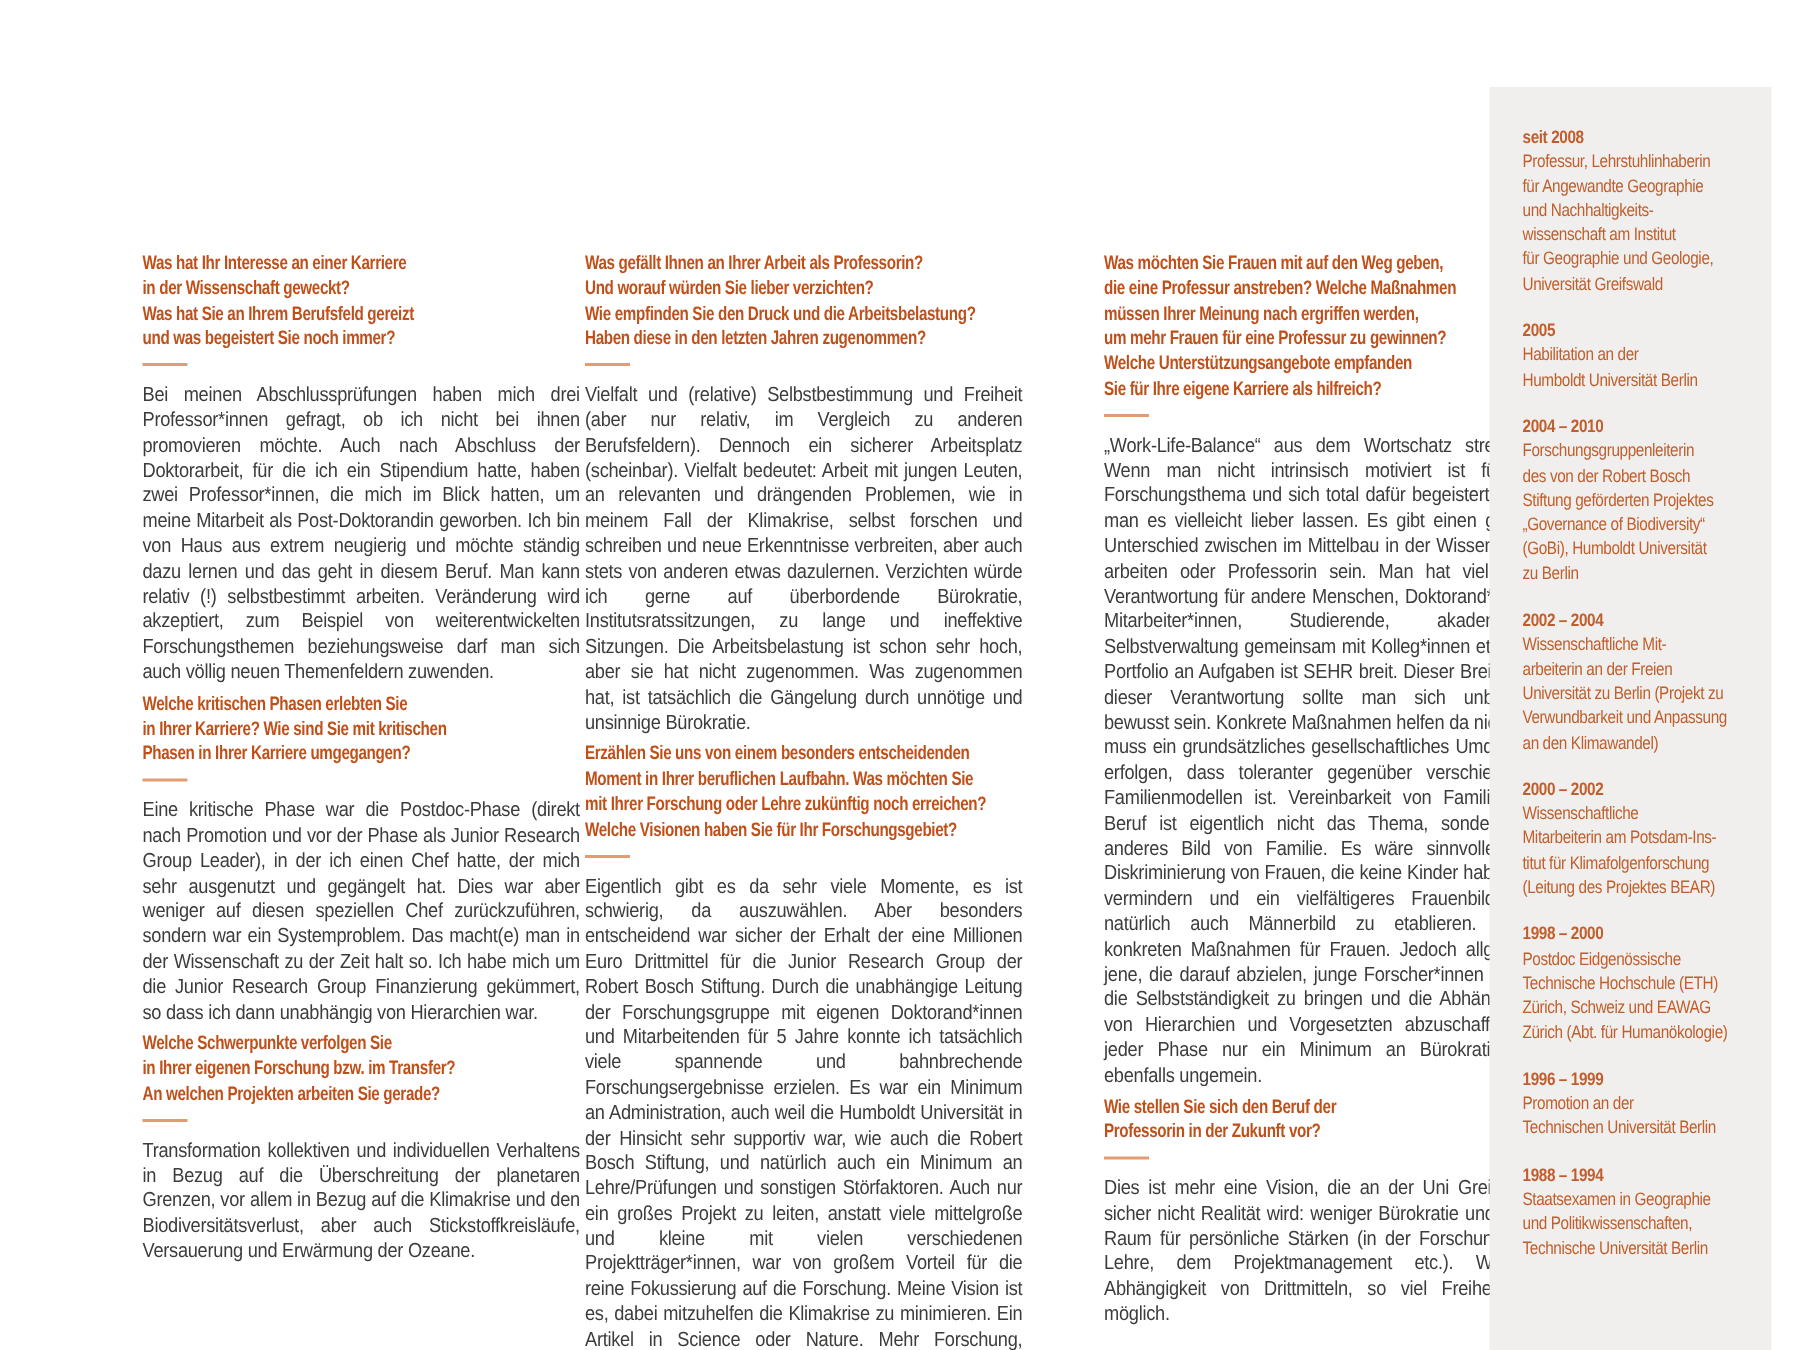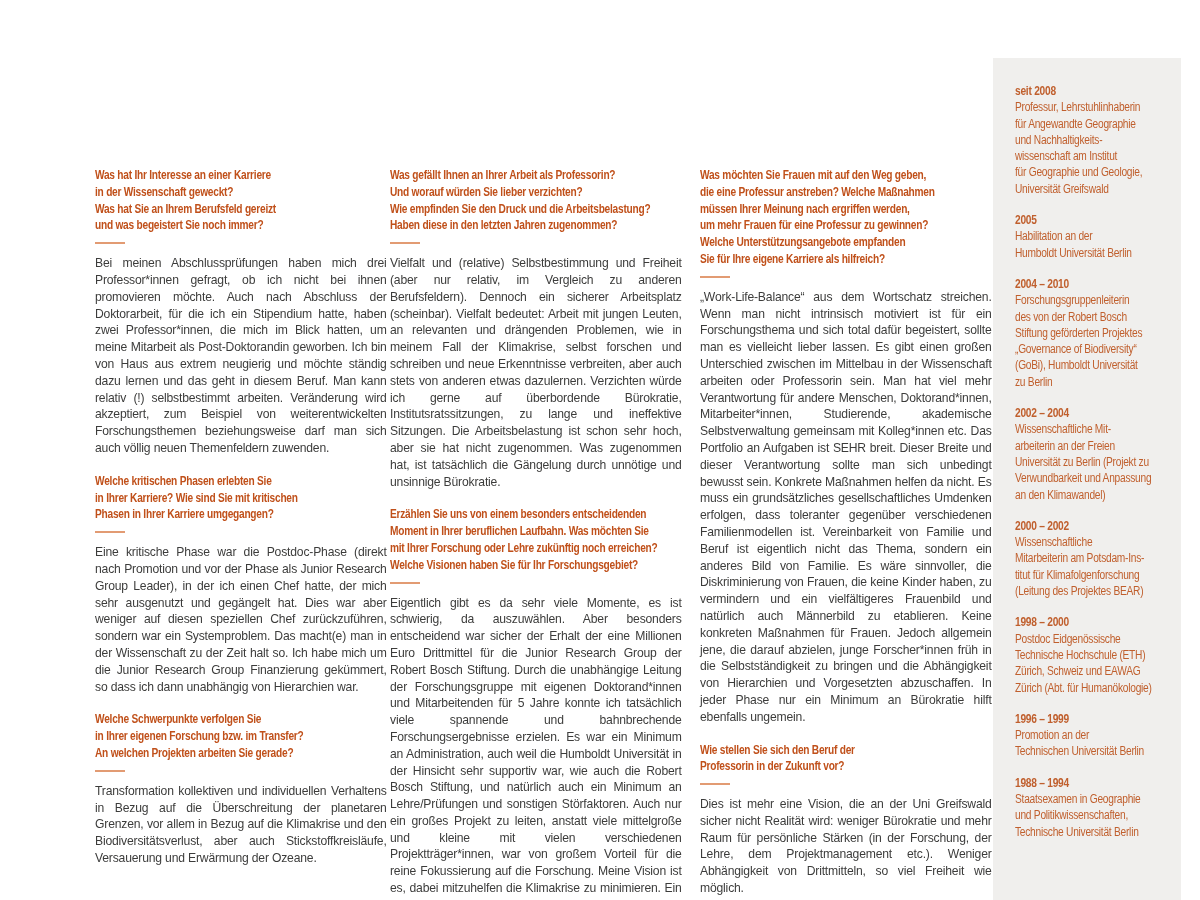--- a/index.html
+++ b/index.html
@@ -16,23 +16,23 @@
     background:#ffffff;
     font-family:"Liberation Sans", sans-serif;
     color:var(--body_text);
     overflow:hidden;
   }
   .page{position:absolute;inset:0;width:1200px;height:900px;background:#fff;}
 
   .col{position:absolute;top:167px;width:292px;}
   .col1{left:95px;}
   .col2{left:390px;}
-  .col3{left:700px;}
-
-  .block + .block{margin-top:16px;}
+  .col3{left:736px;}
+
+  .block + .block{margin-top:4px;}
 
   .q{
     font-weight:bold;
     font-size:13px;
     line-height:16.8px;
     letter-spacing:-0.3px;
     color:var(--accent);
     white-space:pre-line;
     width:374px;
     transform:scaleX(0.78);

